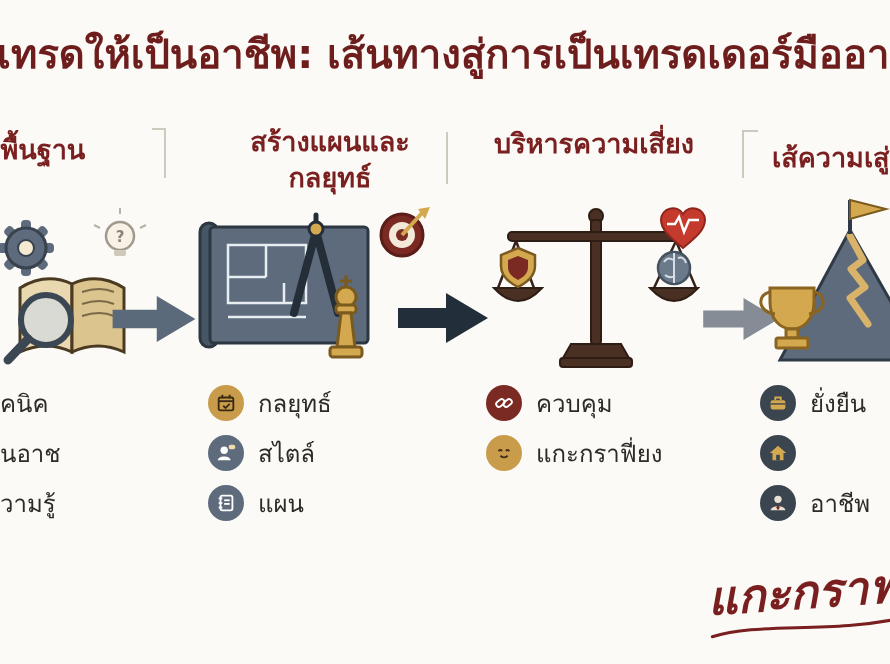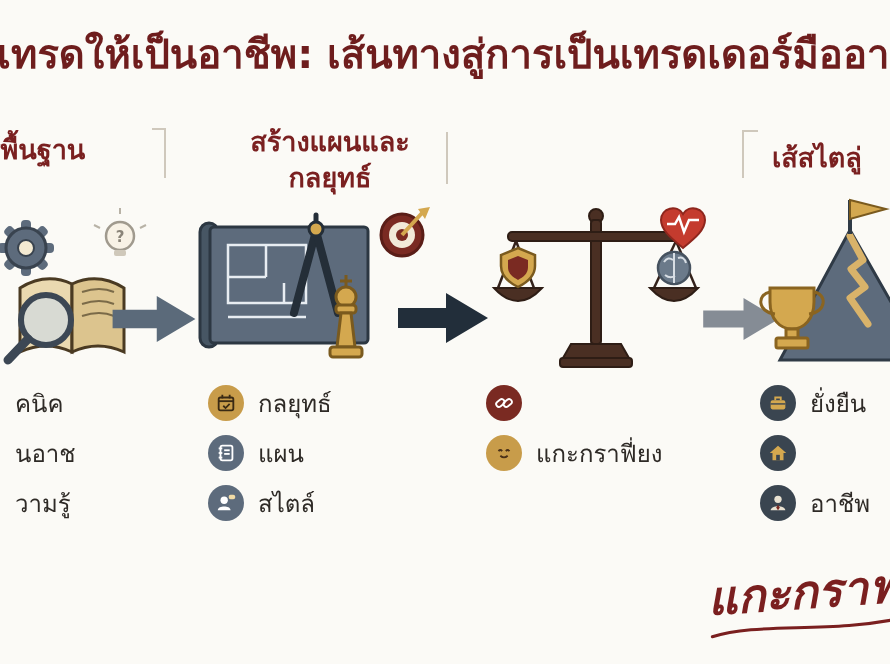--- a/index.html
+++ b/index.html
@@ -33,21 +33,21 @@
   .illus-2 { left:196px; top:205px; }
   .illus-3 { left:486px; top:192px; }
   .illus-4 { left:752px; top:192px; }
 
   .arrow { position:absolute; }
   .arrow-1 { left:112px; top:296px; }
   .arrow-2 { left:398px; top:292px; }
   .arrow-3 { left:703px; top:298px; }
 
   .list { position:absolute; list-style:none; }
-  .list-col1 { left:0px;   top:384px;margin-left:15px; }
+  .list-col1 { left:0px;   top:384px; }
   .list-col2 { left:208px; top:384px; }
   .list-col3 { left:486px; top:384px; }
   .list-col4 { left:760px; top:384px; width:150px; }
   .list li { display:flex; align-items:center; gap:14px; height:38px; margin-bottom:12px; }
   .item-label { font-size:24px; color:#2e2a26; font-weight:500; white-space:nowrap; }
 
   .badge {
     width:36px; height:36px; border-radius:50%; flex:0 0 36px;
     display:flex; align-items:center; justify-content:center;
   }
@@ -184,50 +184,51 @@
           <line x1="4" y1="10" x2="20" y2="10"></line>
           <line x1="8" y1="3" x2="8" y2="7"></line>
           <line x1="16" y1="3" x2="16" y2="7"></line>
           <path d="M9 15 l2.5 2.5 L16 13"></path>
         </svg>
       </span>
       <span class="item-label">กลยุทธ์</span>
     </li>
     <li>
       <span class="badge badge-slate">
+        <svg width="22" height="22" viewBox="0 0 24 24">
+          <circle cx="10" cy="9" r="4" fill="#ffffff"></circle>
+          <path d="M3 20 c0 -5.5 14 -5.5 14 0 z" fill="#ffffff"></path>
+          <rect x="15" y="3" width="7" height="5" rx="2" fill="#f1dba6"></rect>
+        </svg>
+      </span>
+      <span class="item-label">สไตล์</span>
+    </li>
+    <li>
+      <span class="badge badge-slate">
         <svg width="22" height="22" viewBox="0 0 24 24" fill="none" stroke="#ffffff" stroke-width="2">
           <rect x="6" y="4" width="13" height="16" rx="2"></rect>
           <line x1="10" y1="9" x2="16" y2="9"></line>
           <line x1="10" y1="13" x2="16" y2="13"></line>
           <line x1="4" y1="7" x2="8" y2="7"></line>
           <line x1="4" y1="12" x2="8" y2="12"></line>
           <line x1="4" y1="17" x2="8" y2="17"></line>
         </svg>
       </span>
       <span class="item-label">แผน</span>
     </li>
-    <li>
-      <span class="badge badge-slate">
-        <svg width="22" height="22" viewBox="0 0 24 24">
-          <circle cx="10" cy="9" r="4" fill="#ffffff"></circle>
-          <path d="M3 20 c0 -5.5 14 -5.5 14 0 z" fill="#ffffff"></path>
-          <rect x="15" y="3" width="7" height="5" rx="2" fill="#f1dba6"></rect>
-        </svg>
-      </span>
-      <span class="item-label">สไตล์</span>
-    </li>
   </ul>
 
   <div class="arrow arrow-2">
     <svg width="90" height="52" viewBox="0 0 90 50">
       <path d="M0 15 H48 V0 L90 25 L48 50 V35 H0 Z" fill="#222e3a"></path>
     </svg>
   </div>
 
   <div class="heading heading-col3">
+    <div>บริหารความเสี่ยง</div>
   </div>
 
   <div class="illus illus-3">
     <svg width="230" height="190" viewBox="0 0 230 190">
 
       <g>
         <circle cx="110" cy="24" r="7" fill="#4a2f23" stroke="#2e1d15" stroke-width="2"></circle>
         <rect x="105" y="28" width="10" height="124" rx="3" fill="#4a2f23" stroke="#2e1d15" stroke-width="2"></rect>
         <rect x="22" y="40" width="176" height="9" rx="4" fill="#4a2f23" stroke="#2e1d15" stroke-width="2"></rect>
         <path d="M85 152 h50 l8 14 h-66 z" fill="#4a2f23" stroke="#2e1d15" stroke-width="2"></path>
@@ -265,41 +266,42 @@
   </div>
 
   <ul class="list list-col3">
     <li>
       <span class="badge badge-maroon">
         <svg width="22" height="22" viewBox="0 0 24 24" fill="none" stroke="#ffffff" stroke-width="2">
           <rect x="3" y="9" width="10" height="6" rx="3" transform="rotate(-40 8 12)"></rect>
           <rect x="11" y="9" width="10" height="6" rx="3" transform="rotate(-40 16 12)"></rect>
         </svg>
       </span>
+      <span class="item-label">ควบคุม</span>
     </li>
     <li>
       <span class="badge badge-gold">
         <svg width="22" height="22" viewBox="0 0 24 24" fill="none" stroke="#4a3018" stroke-width="2">
           <path d="M6 10 q2 -2.5 4 0"></path>
           <path d="M14 10 q2 -2.5 4 0"></path>
           <path d="M8 15 q4 3.5 8 0"></path>
         </svg>
       </span>
       <span class="item-label">แกะกราฟี่ยง</span>
     </li>
   </ul>
 
   <div class="arrow arrow-3">
     <svg width="76" height="42" viewBox="0 0 90 50">
       <path d="M0 15 H48 V0 L90 25 L48 50 V35 H0 Z" fill="#858c95"></path>
     </svg>
   </div>
 
   <div class="heading heading-col4">
-    <span>เส้สไตลู่</span>
+    <span>เส้ความเสู่</span>
   </div>
 
   <div class="illus illus-4">
     <svg width="150" height="190" viewBox="0 0 150 190">
 
       <g>
         <polygon points="28,168 98,38 172,168" fill="#5d6b7c" stroke="#2f3a46" stroke-width="3"></polygon>
         <path d="M98 44 l13 24 -12 9 14 18 -15 11 18 26" stroke="#d9b36a" stroke-width="7" fill="none" stroke-linecap="round" stroke-linejoin="round"></path>
       </g>
 

